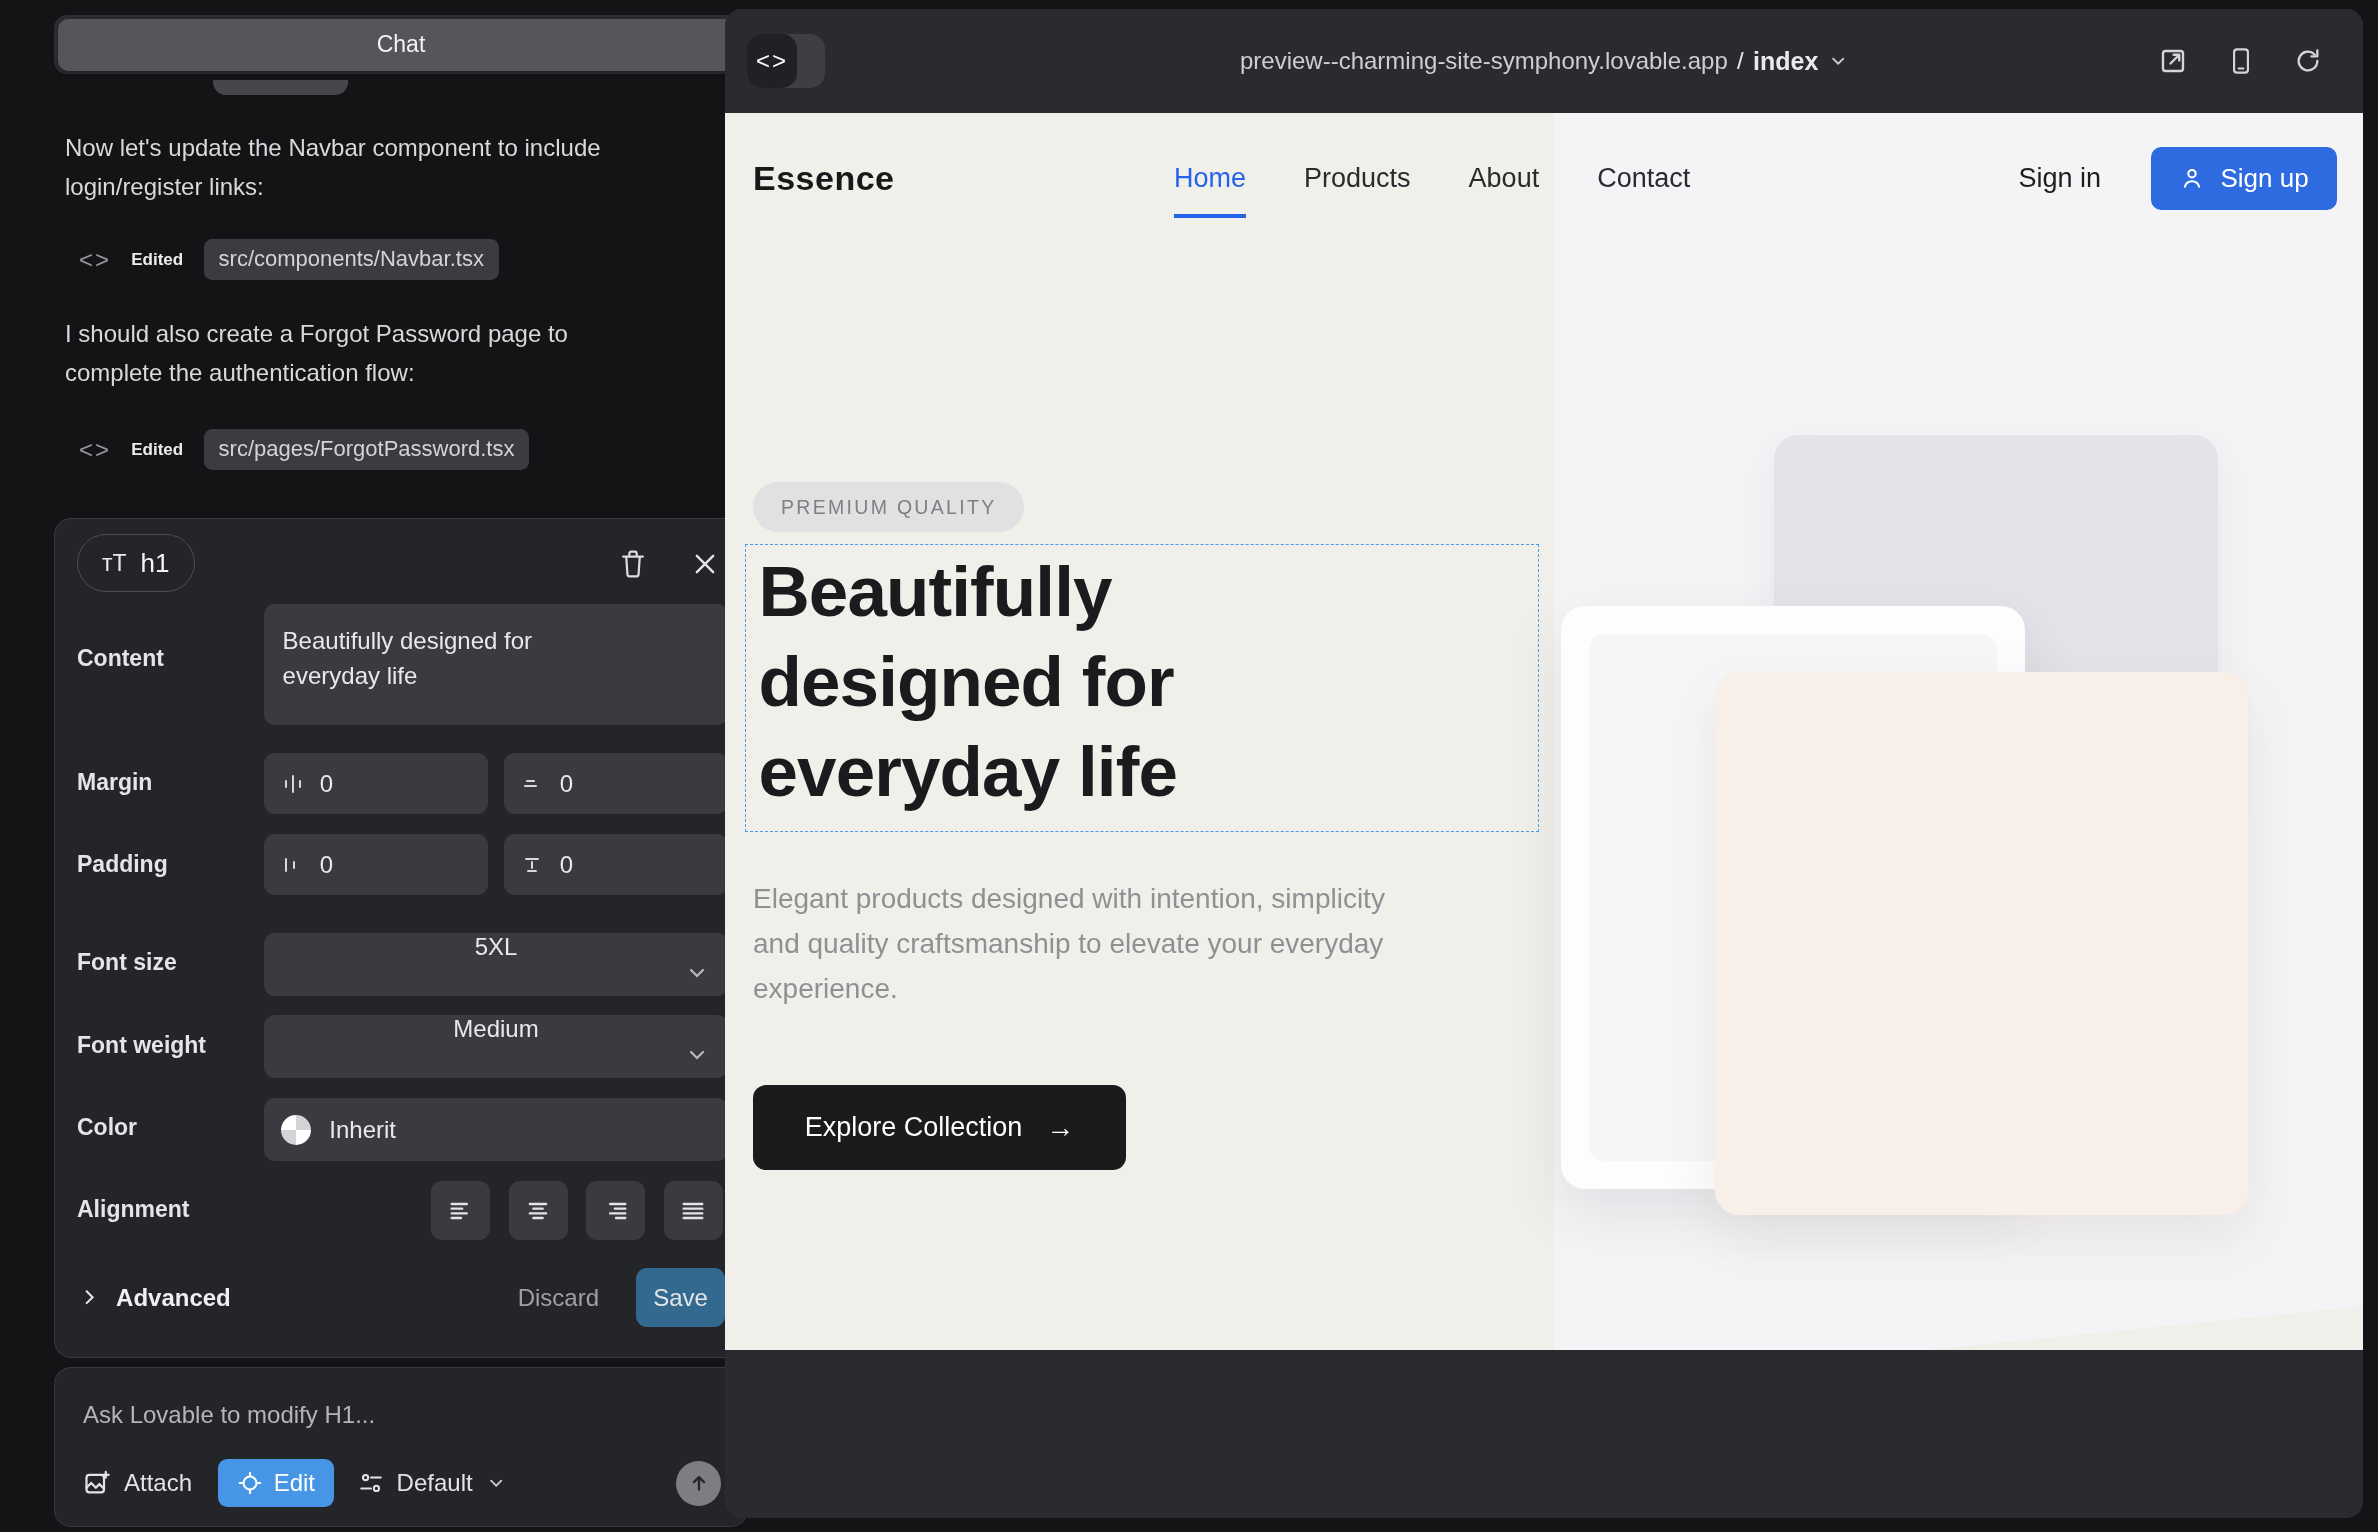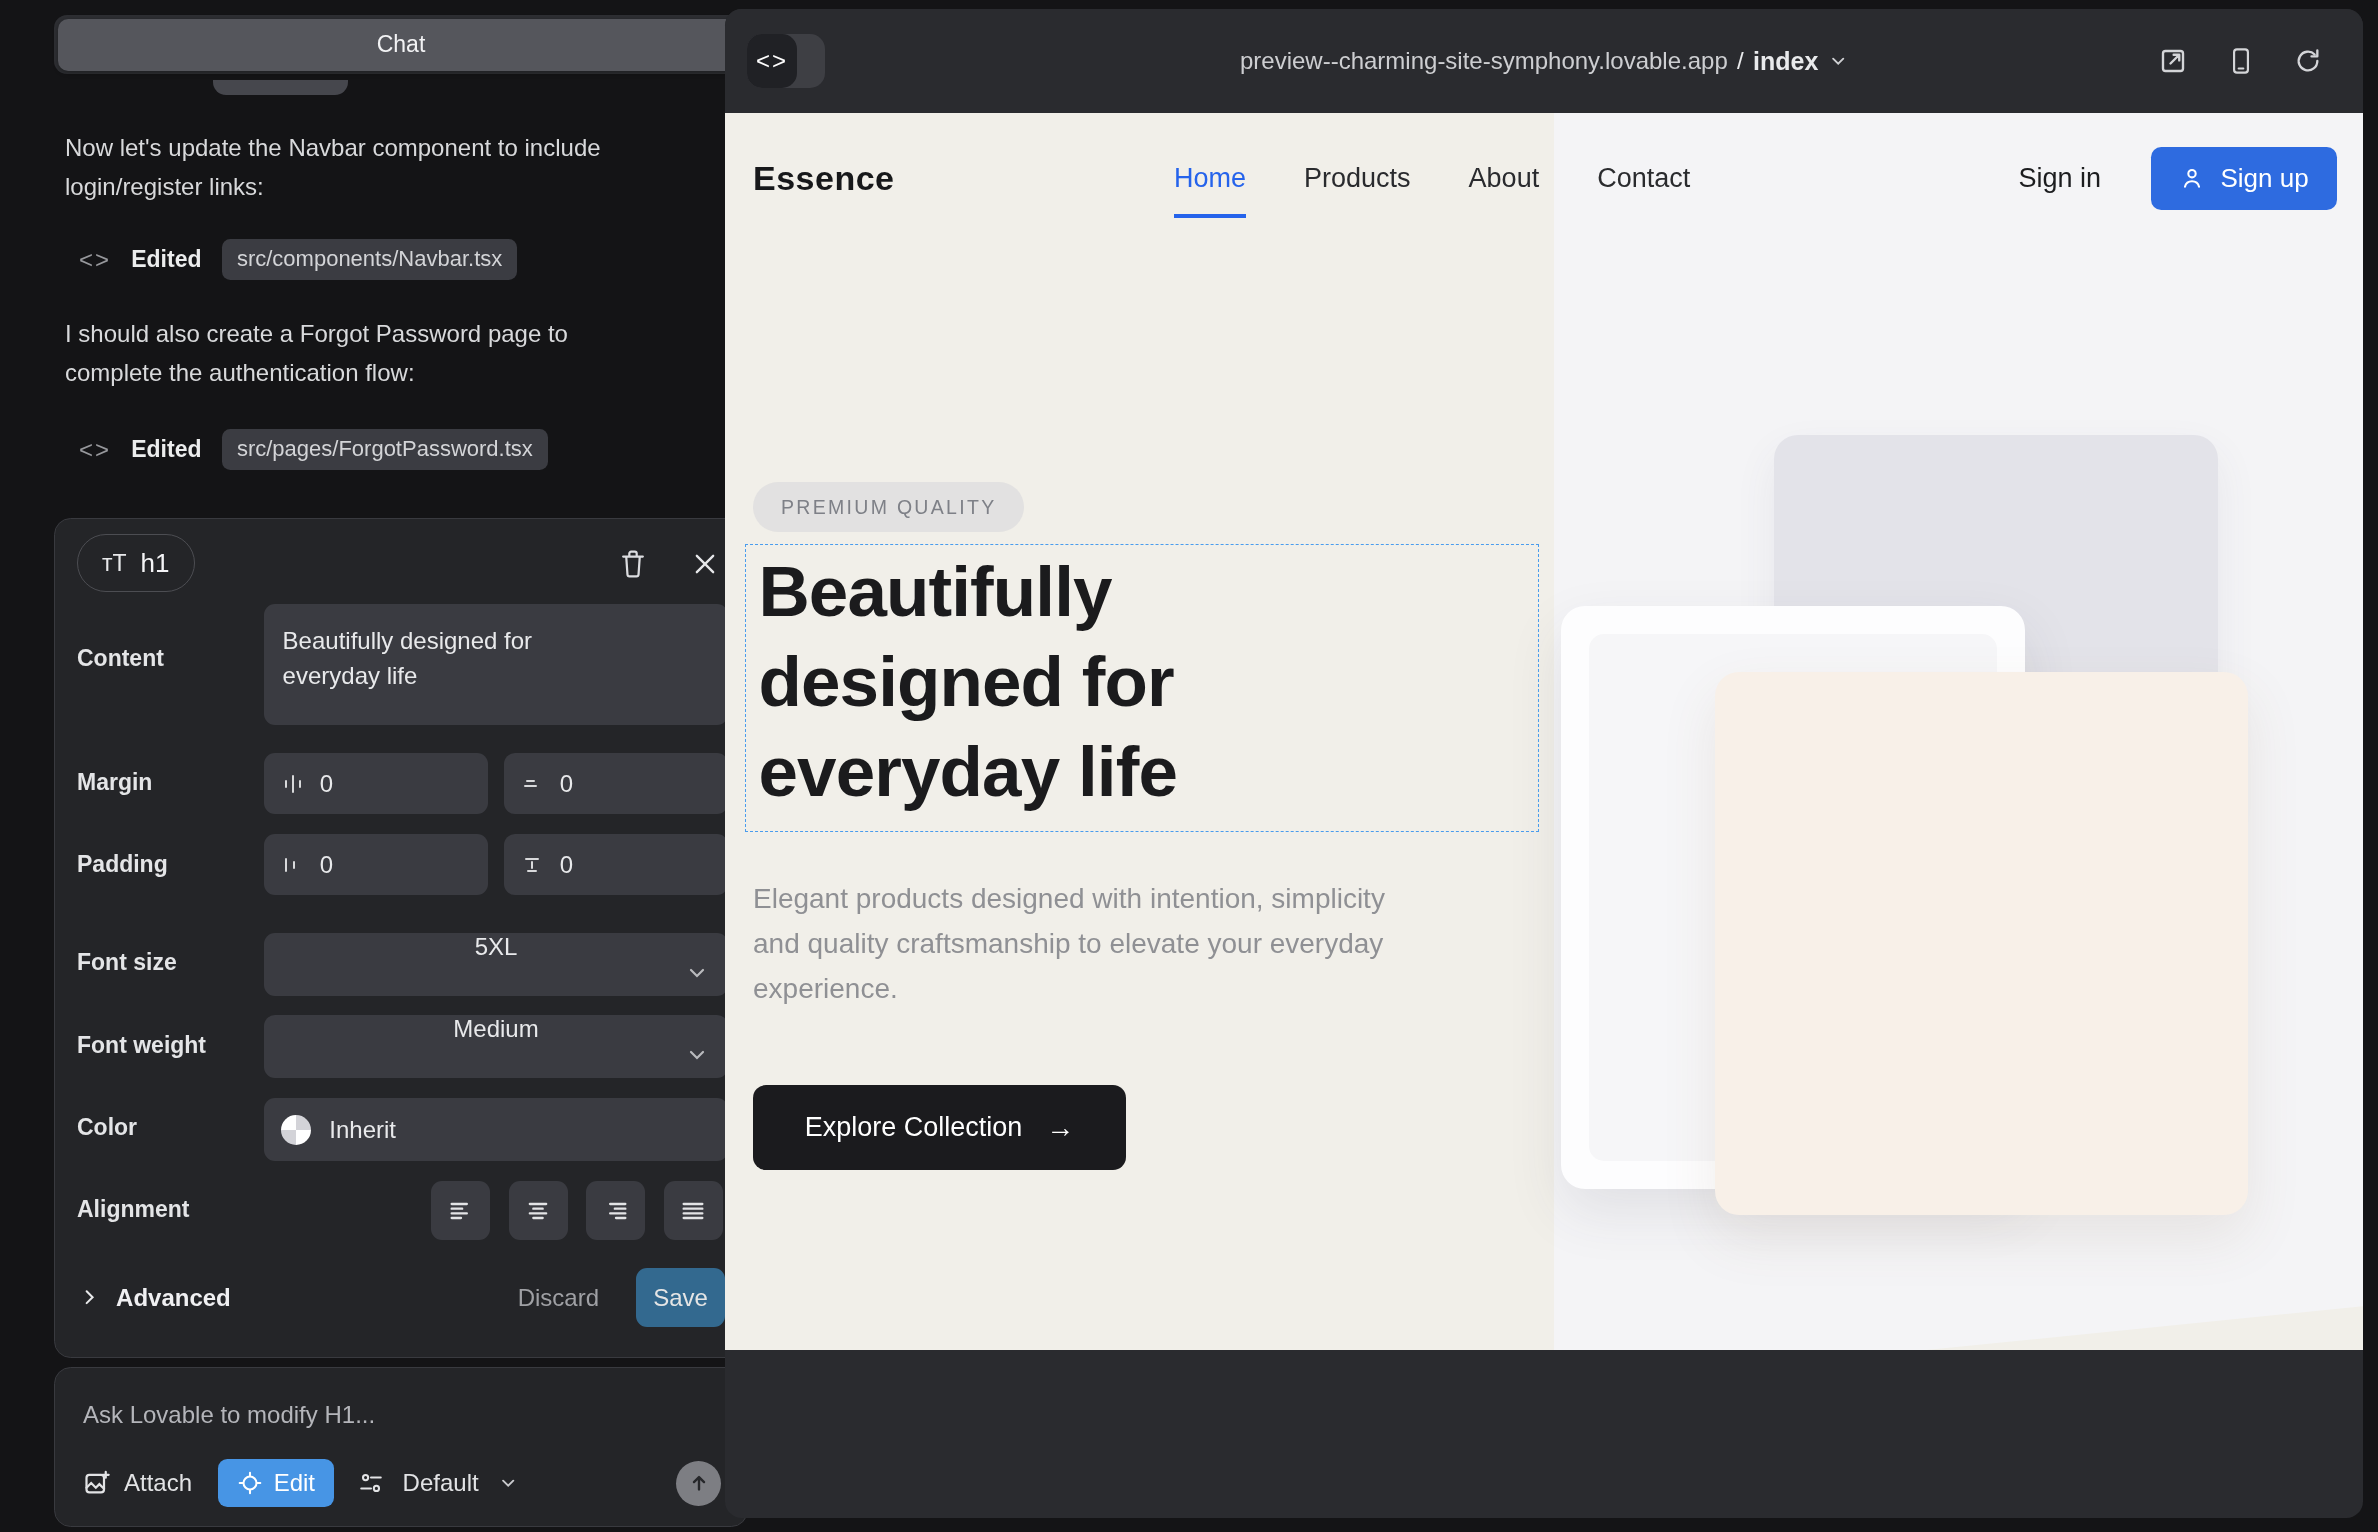--- a/index.html
+++ b/index.html
@@ -11,21 +11,21 @@
   .tabs { position:absolute; left:14px; top:15px; width:694px; height:59px; background:#2e2f33; border-radius:13px; display:flex; align-items:center; padding:3.7px; }
   .tab { flex:1; height:52px; display:flex; align-items:center; justify-content:center; font-size:23px; color:#c7c8cb; border-radius:10.2px; }
   .tab.active { background:#55565c; color:#f2f2f4; box-shadow:0 1.9px 5.6px rgba(0,0,0,.35); }
   .partial-chip { position:absolute; left:173px; top:80px; width:135px; height:15px; background:#46474d; border-radius:0 0 13px 13px; }
   .chat-scrollbar { position:absolute; left:714px; top:85px; width:5.6px; height:130px; background:#3c3d41; border-radius:2.8px; }
   .chat-msg { position:absolute; left:25px; width:543px; font-size:24px; line-height:39px; color:#d8d9db; }
   .msg1 { top:128px; } .msg2 { top:314px; }
   .edited-row { position:absolute; left:39px; height:41px; display:flex; align-items:center; gap:20.4px; }
   .er1 { top:239px; } .er2 { top:429px; }
   .code-glyph { font-size:24px; color:#97989c; letter-spacing:1.9px; font-weight:400; }
-  .edited-label { font-size:23px; font-weight:700; color:#eceded; }
+  .edited-label { font-size:17px; font-weight:700; color:#eceded; }
   .file-chip { background:#3b3c42; border-radius:8.3px; padding:6.5px 15px 8.3px; font-size:22px; color:#d3d4d7; }
 
   
   .inspector { position:absolute; left:14px; top:518px; width:694px; height:840px; background:#242528; border:1.9px solid #393a3f; border-radius:16.7px; }
   .tag-chip { position:absolute; left:22px; top:15px; height:58px; border:1.9px solid #4c4d52; border-radius:927px; display:flex; align-items:center; gap:14px; padding:0 24px; color:#fff; }
   .tag-tt { font-size:23px; color:#e8e9eb; } .tag-name { font-size:26px; color:#f4f4f6; }
   .icon-btn { position:absolute; width:41px; height:41px; display:flex; align-items:center; justify-content:center; }
   .trash-btn { left:557px; top:24px; } .close-btn { left:629px; top:24px; }
   .insp-label { position:absolute; left:22px; font-size:23px; font-weight:700; color:#e4e5e7; }
   .field { position:absolute; background:#3a3b41; border-radius:11px; color:#e8e9eb; font-size:24px; }
@@ -45,21 +45,21 @@
   .advanced { display:flex; align-items:center; gap:16.7px; margin-left:24px; color:#f0f0f2; font-size:24px; font-weight:700; }
   .discard { margin-left:auto; color:#9fa0a4; font-size:24px; }
   .save-btn { margin:0 22px 0 37px; width:89px; height:59px; background:#33698f; border-radius:11px; color:#e5e5e5; font-size:24px; display:flex; align-items:center; justify-content:center; }
 
   
   .composer { position:absolute; left:14px; top:1367px; width:694px; height:160px; background:#242528; border:1.9px solid #393a3f; border-radius:16.7px; }
   .composer-placeholder { position:absolute; left:28px; top:33px; font-size:24px; color:#b4b5ba; }
   .composer-row { position:absolute; left:0; bottom:16.7px; width:100%; height:52px; display:flex; align-items:center; }
   .attach { display:flex; align-items:center; gap:13px; margin-left:28px; color:#e2e3e5; font-size:24px; }
   .edit-pill { margin-left:26px; height:48px; background:#4795e5; border-radius:9.3px; display:flex; align-items:center; gap:11px; padding:0 18.6px; color:#fff; font-size:24px; }
-  .default-ctl { margin-left:24px; display:flex; align-items:center; gap:19px; color:#e2e3e5; font-size:24px; }
+  .default-ctl { margin-left:24px; display:flex; align-items:center; gap:13px; color:#e2e3e5; font-size:24px; }
   .send-btn { margin-left:auto; margin-right:26px; width:45px; height:45px; border-radius:50%; background:#7d7e83; display:flex; align-items:center; justify-content:center; }
 
   
   .browser { position:absolute; left:725px; top:9.3px; width:1638px; height:1509px; background:#2a2b2f; border-radius:16.7px; overflow:hidden; }
   .browser-header { position:absolute; left:0; top:0; width:100%; height:104px; background:#2a2b2f; display:flex; align-items:center; }
   .code-toggle { position:absolute; left:22px; top:25px; width:78px; height:54px; background:#3e3f44; border-radius:15px; }
   .code-toggle .seg { position:absolute; left:0; top:0; width:50px; height:54px; background:#202125; border-radius:15px; display:flex; align-items:center; justify-content:center; color:#fff; font-size:24px; letter-spacing:1.9px; }
   .url-wrap { position:absolute; left:0; top:0; width:100%; height:104px; display:flex; align-items:center; justify-content:center; gap:9.3px; }
   .url-host { color:#cdced1; font-size:24px; }
   .url-sep { color:#e9eaec; font-size:24px; }

